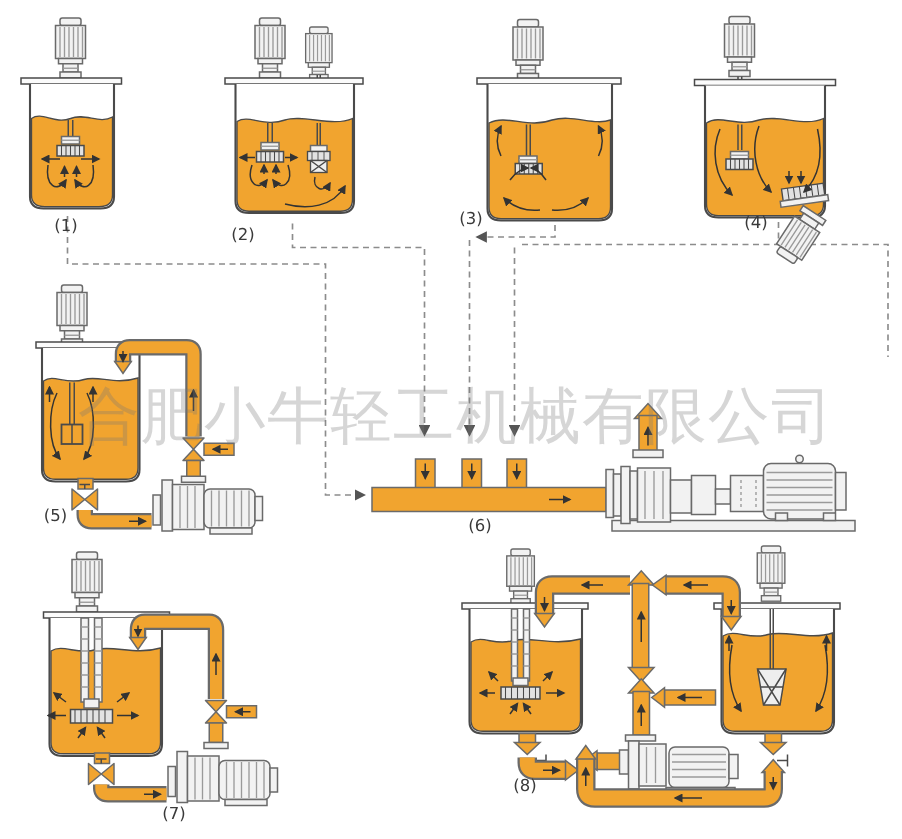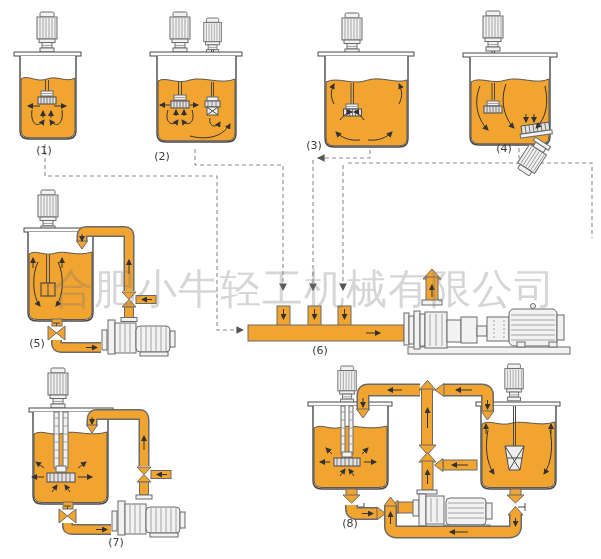--- a/index.html
+++ b/index.html
@@ -1,21 +1,21 @@
 <!DOCTYPE html>
 <html><head>
 <meta charset="utf-8">
 <style>
   html,body{margin:0;padding:0;background:#fff;}
   .stage{position:relative;width:601px;height:559px;background:#ffffff;overflow:hidden;
          font-family:"DejaVu Sans",sans-serif;}
   .stage svg{position:absolute;left:0;top:0;}
   .lbl{position:absolute;font-size:11px;color:#3a3a3a;transform:translateX(-50%);
        z-index:6;white-space:nowrap;}
-  .wm{position:absolute;left:52px;top:262px;font-size:41px;letter-spacing:1px;
+  .wm{position:absolute;left:52px;top:250px;font-size:41px;letter-spacing:1px;
       color:rgba(120,120,120,0.30);white-space:nowrap;z-index:5;pointer-events:none;}
   
   .tw{fill:#ffffff;stroke:#4a4a4a;stroke-width:1.4;}
   .lq{fill:#F1A42F;stroke:#4a4a4a;stroke-width:0.9;}
   .lid{fill:#fbfbfb;stroke:#4a4a4a;stroke-width:1;}
   .mg{fill:#f2f2f2;stroke:#6a6a6a;stroke-width:1;}
   .st{stroke:#9a9a9a;stroke-width:0.9;fill:none;}
   .dk{stroke:#4a4a4a;stroke-width:1;fill:none;}
   .po{stroke:#6a6a6a;stroke-width:11;fill:none;stroke-linejoin:round;}
   .pi{stroke:#F1A42F;stroke-width:8;fill:none;stroke-linejoin:round;}

